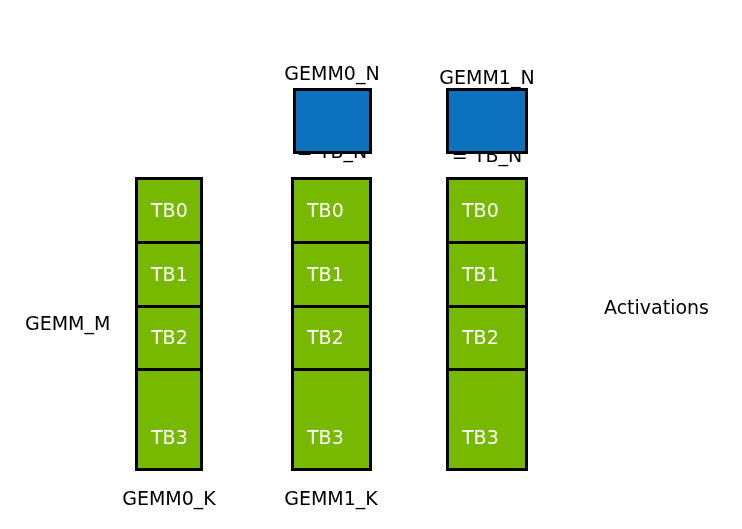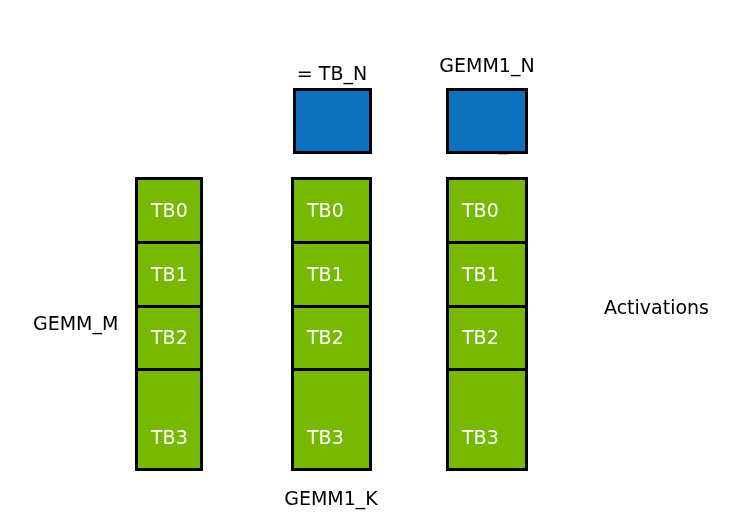--- a/index.html
+++ b/index.html
@@ -76,36 +76,37 @@
     line-height: 19px;
     white-space: pre;
   }
 </style>
 </head>
 <body>
 
 <div id="canvas">
 
   <div class="label top-label" style="left:247px; top:8px;">
+    <span class="l1">GEMM0_N</span>
     <span class="l2">= TB_N</span>
   </div>
 
-  <div class="label top-label" style="left:402px; top:0;">
+  <div class="label top-label" style="left:402px; top:12px;">
     <span class="l1">GEMM1_N</span>
     <span class="l2">= TB_N</span>
   </div>
 
   <div class="weight-box" style="left:293px; top:88px; width:79px; height:66px;"></div>
 
   <div class="weight-box" style="left:446px; top:88px; width:82px; height:66px;"></div>
 
 
   <div class="label" style="left:604px; top:294px;text-align:center;">Activations</div>
 
-  <div class="label" style="left:33px; top:310px;">GEMM_M</div>
+  <div class="label" style="left:25px; top:310px;">GEMM_M</div>
 
   <div class="act-column" style="left:135px; top:177px; width:68px; height:294px;">
     <div class="act-cell">
       <span class="act-cell-label">TB0</span>
     </div>
     <div class="act-cell">
       <span class="act-cell-label">TB1</span>
     </div>
     <div class="act-cell">
       <span class="act-cell-label">TB2</span>
@@ -138,16 +139,17 @@
       <span class="act-cell-label">TB1</span>
     </div>
     <div class="act-cell">
       <span class="act-cell-label">TB2</span>
     </div>
     <div class="act-cell">
       <span class="act-cell-label">TB3</span>
     </div>
   </div>
 
+  <div class="label top-label" style="left:84px; top:485px;">GEMM0_K</div>
 
   <div class="label top-label" style="left:246px; top:485px;">GEMM1_K</div>
 
 </div>
 
 </body></html>

